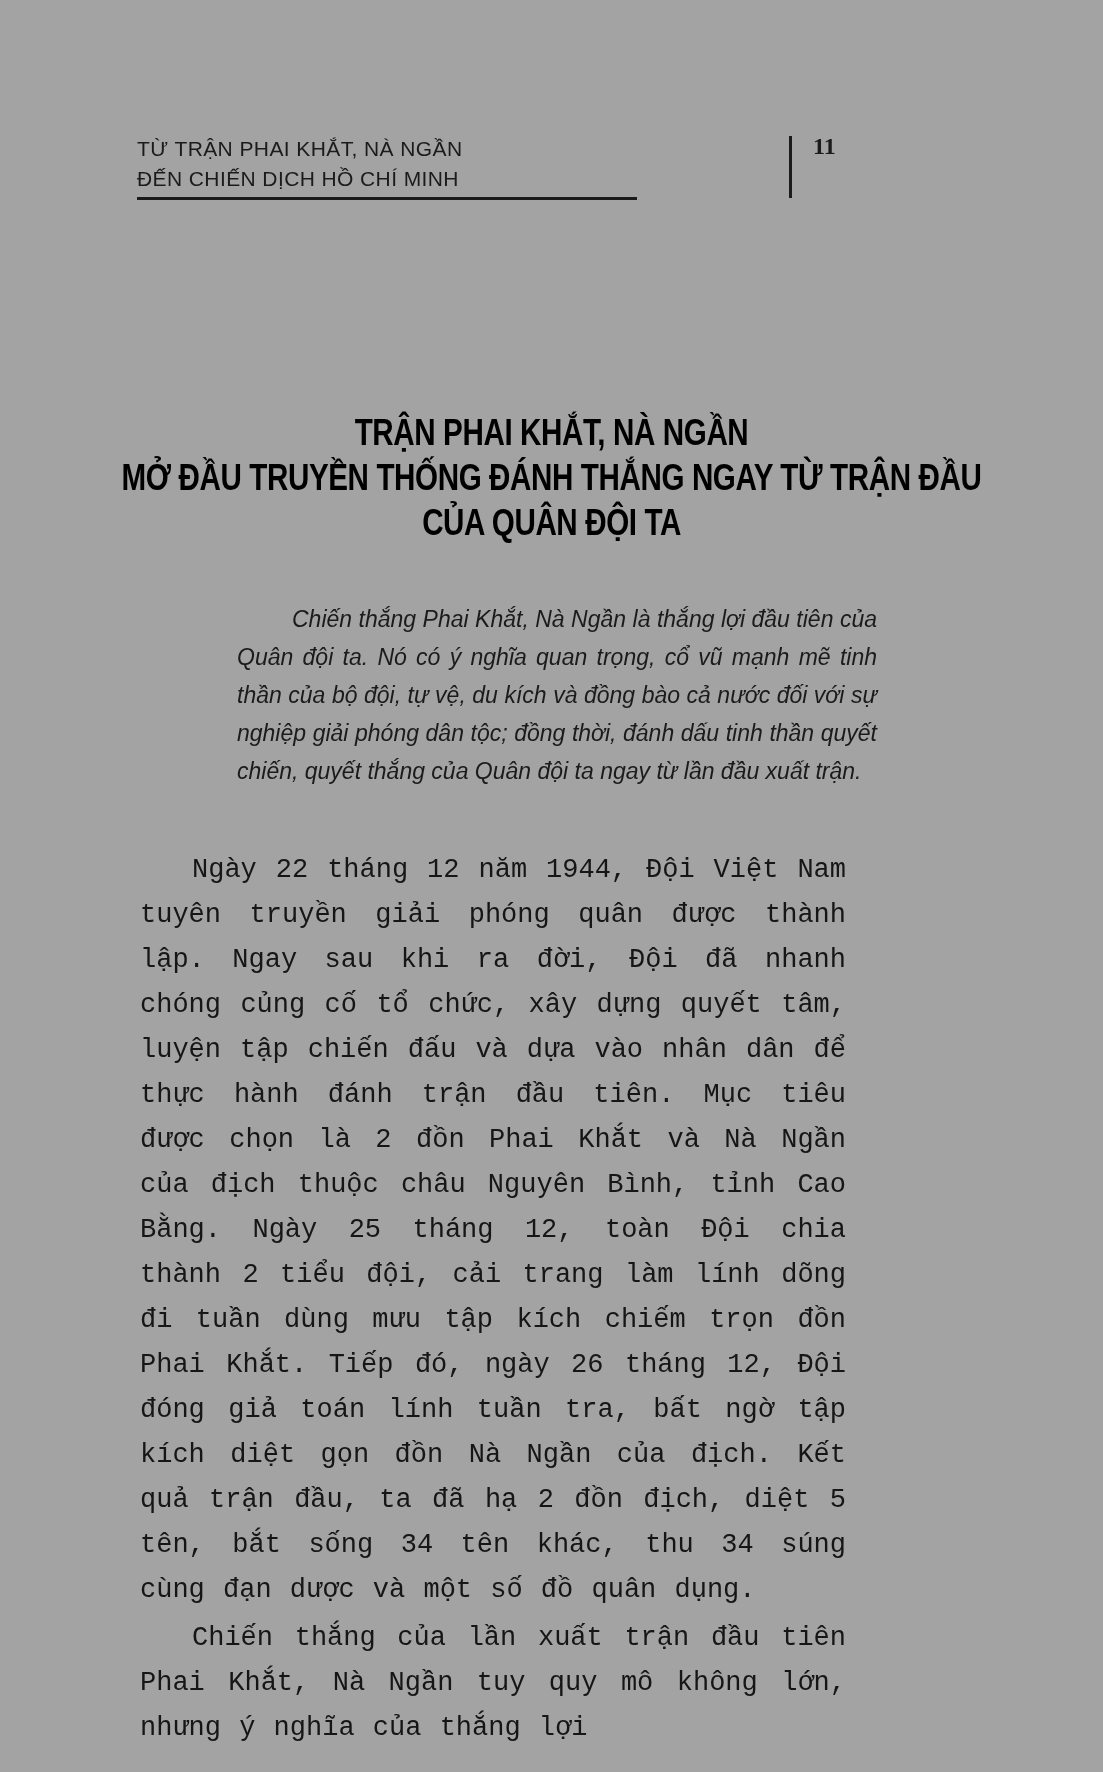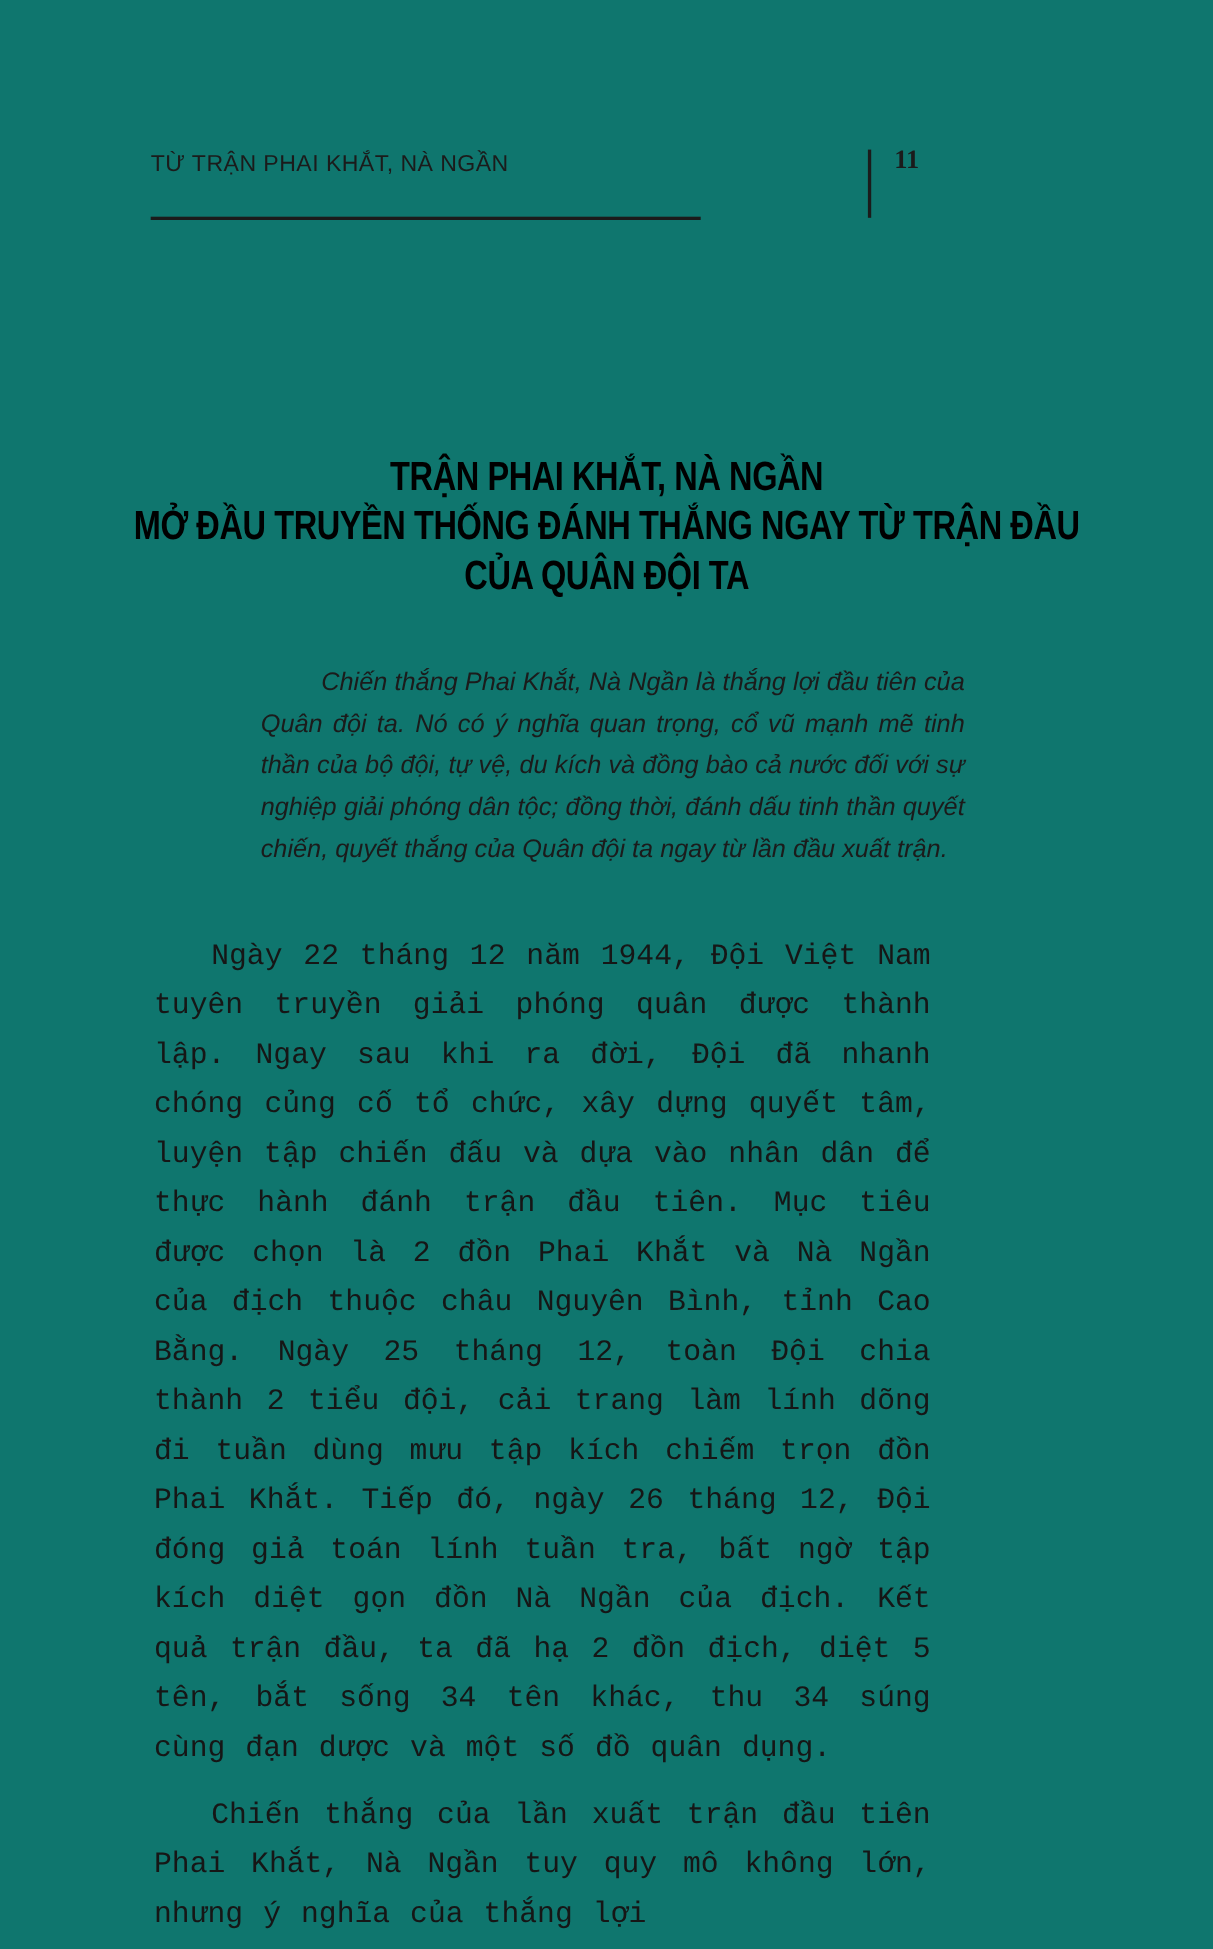--- a/index.html
+++ b/index.html
@@ -4,21 +4,21 @@
 <style>
   html, body {
     margin: 0;
     padding: 0;
     background: #ffffff;
   }
   .page {
     position: relative;
     width: 1103px;
     height: 1772px;
-    background: #0f766e;
+    background: #a3a3a3;
     color: #1b1b1b;
     overflow: hidden;
     font-family: "Liberation Serif", serif;
   }
 
   
   .running-head {
     position: absolute;
     left: 137px;
     top: 134px;
@@ -102,30 +102,31 @@
     line-height: 45px;
     text-align: justify;
     color: #161616;
   }
   .body-text p {
     margin: 0;
     text-indent: 52px;
     word-spacing: 2px;
   }
   .body-text p + p {
-    margin-top: 16px;
+    margin-top: 3px;
   }
 </style>
 </head>
 <body>
 
 <div class="page">
 
   <div class="running-head">
     <div>TỪ TRẬN PHAI KHẮT, NÀ NGẦN</div>
+    <div>ĐẾN CHIẾN DỊCH HỒ CHÍ MINH</div>
   </div>
 
   <div class="head-rule"></div>
 
   <div class="folio-bar"></div>
 
   <div class="folio-number">11</div>
 
   <div class="chapter-title">
     <div class="title-line">TRẬN PHAI KHẮT, NÀ NGẦN</div>

